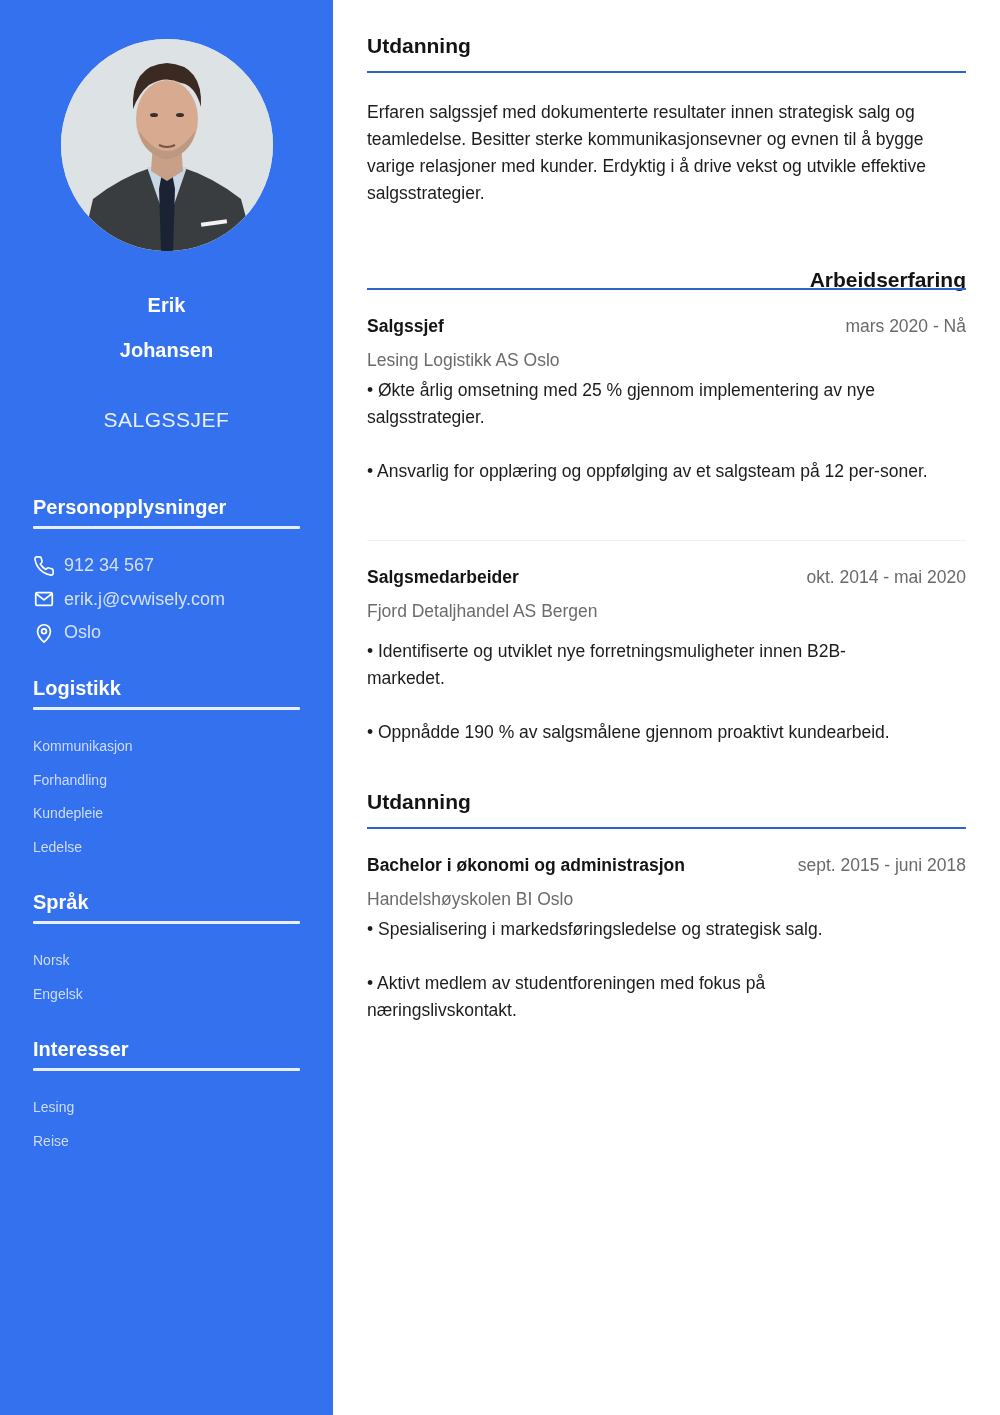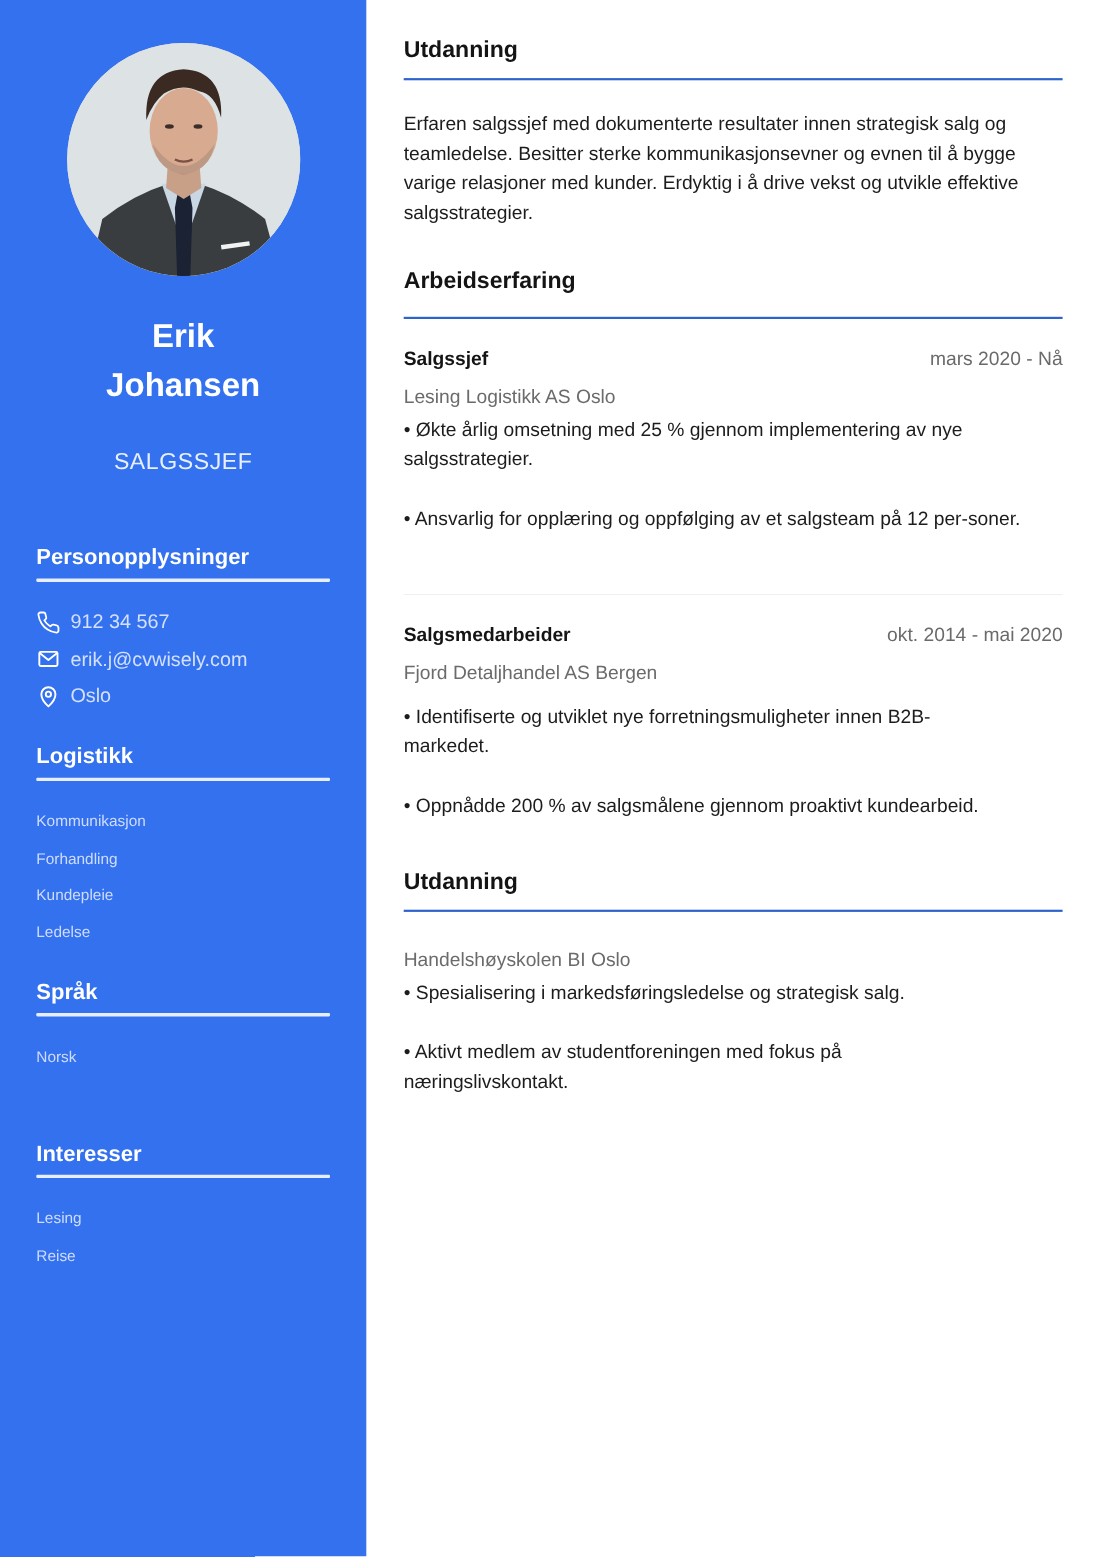--- a/index.html
+++ b/index.html
@@ -11,21 +11,21 @@
     background: #3371ee; color: #ffffff;
   }
   .avatar {
     position: absolute; left: 61px; top: 39px; width: 212px; height: 212px;
     border-radius: 50%; overflow: hidden; background: #dfe3e6;
   }
   .avatar svg { width: 100%; height: 100%; display: block; }
 
   .name {
     position: absolute; left: 0; top: 283px; width: 333px; text-align: center;
-    font-weight: 700; font-size: 30px; line-height: 45px; color: #ffffff;
+    font-weight: 700; font-size: 20px; line-height: 45px; color: #ffffff;
   }
   .jobtitle {
     position: absolute; left: 0; top: 408px; width: 333px; text-align: center;
     font-size: 21px; letter-spacing: 0.5px; color: #e8f0ff;
   }
 
   .side-section { position: absolute; left: 33px; width: 267px; }
   .side-heading {
     font-weight: 700; font-size: 20px; color: #ffffff; height: 34px; line-height: 30px;
   }
@@ -126,37 +126,38 @@
     <div class="side-item">Kommunikasjon</div>
     <div class="side-item">Forhandling</div>
     <div class="side-item">Kundepleie</div>
     <div class="side-item">Ledelse</div>
   </section>
 
   <section class="side-section" style="top:887px;">
     <div class="side-heading">Språk</div>
     <div class="side-rule"></div>
     <div class="side-item">Norsk</div>
+    <div class="side-item">Engelsk</div>
   </section>
 
   <section class="side-section" style="top:1034px;">
     <div class="side-heading">Interesser</div>
     <div class="side-rule"></div>
     <div class="side-item">Lesing</div>
     <div class="side-item">Reise</div>
   </section>
 </aside>
 
 <main class="main">
 
   <div class="section-title" style="top:34px;">Utdanning</div>
   <div class="section-rule" style="top:71px;"></div>
   <p class="abs body-text" style="top:99px;">Erfaren salgssjef med dokumenterte resultater innen strategisk salg og teamledelse. Besitter sterke kommunikasjonsevner og evnen til å bygge varige relasjoner med kunder. Erdyktig i å drive vekst og utvikle effektive salgsstrategier.</p>
 
-  <div class="section-title" style="top:244px;">Arbeidserfaring</div>
+  <div class="section-title" style="top:268px;text-align:right;">Arbeidserfaring</div>
   <div class="section-rule" style="top:288px;"></div>
 
   <div class="abs" style="top:316px;">
     <div class="entry-head">
       <span class="entry-role">Salgssjef</span>
       <span class="entry-date">mars 2020 - Nå</span>
     </div>
     <div class="entry-org">Lesing Logistikk AS Oslo</div>
     <p class="bullet" style="margin-top:0;">• Økte årlig omsetning med 25 % gjennom implementering av nye salgsstrategier.</p>
     <p class="bullet" style="margin-top:27px;">• Ansvarlig for opplæring og oppfølging av et salgsteam på 12 per-soner.</p>
@@ -164,24 +165,28 @@
 
   <div class="entry-sep" style="top:540px;"></div>
 
   <div class="abs" style="top:567px;">
     <div class="entry-head">
       <span class="entry-role">Salgsmedarbeider</span>
       <span class="entry-date">okt. 2014 - mai 2020</span>
     </div>
     <div class="entry-org">Fjord Detaljhandel AS Bergen</div>
     <p class="bullet" style="margin-top:10px; width:520px;">• Identifiserte og utviklet nye forretningsmuligheter innen B2B-markedet.</p>
-    <p class="bullet" style="margin-top:27px;">• Oppnådde 200 % av salgsmålene gjennom proaktivt kundearbeid.</p>
+    <p class="bullet" style="margin-top:27px;">• Oppnådde 190 % av salgsmålene gjennom proaktivt kundearbeid.</p>
   </div>
 
   <div class="section-title" style="top:790px;">Utdanning</div>
   <div class="section-rule" style="top:827px;"></div>
 
   <div class="abs" style="top:855px;">
+    <div class="entry-head">
+      <span class="entry-role">Bachelor i økonomi og administrasjon</span>
+      <span class="entry-date">sept. 2015 - juni 2018</span>
+    </div>
     <div class="entry-org">Handelshøyskolen BI Oslo</div>
     <p class="bullet" style="">• Spesialisering i markedsføringsledelse og strategisk salg.</p>
     <p class="bullet" style="margin-top:27px; width:500px;">• Aktivt medlem av studentforeningen med fokus på næringslivskontakt.</p>
   </div>
 </main>
 
 </body></html>

